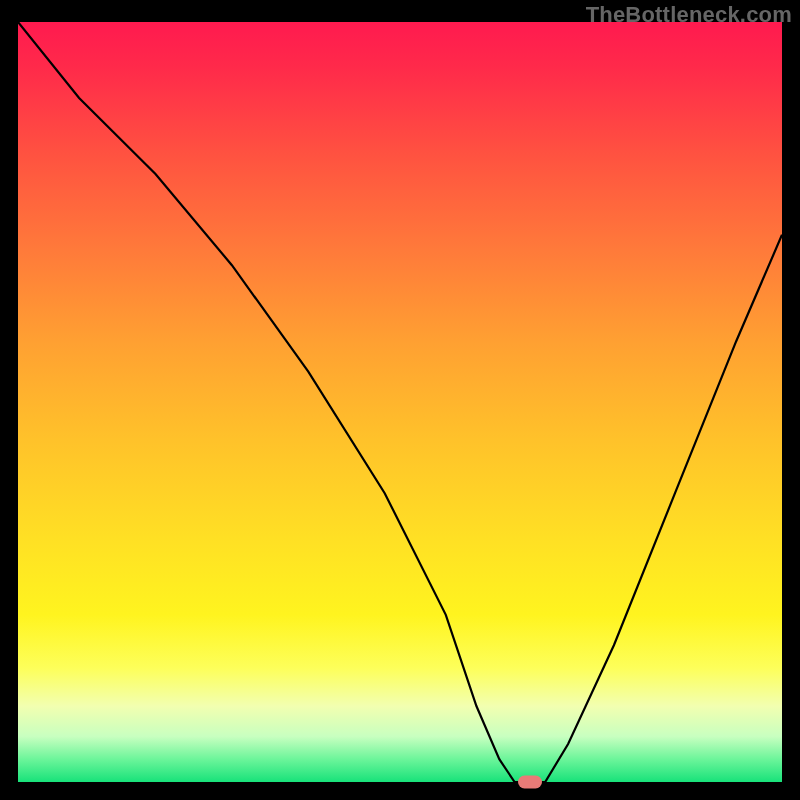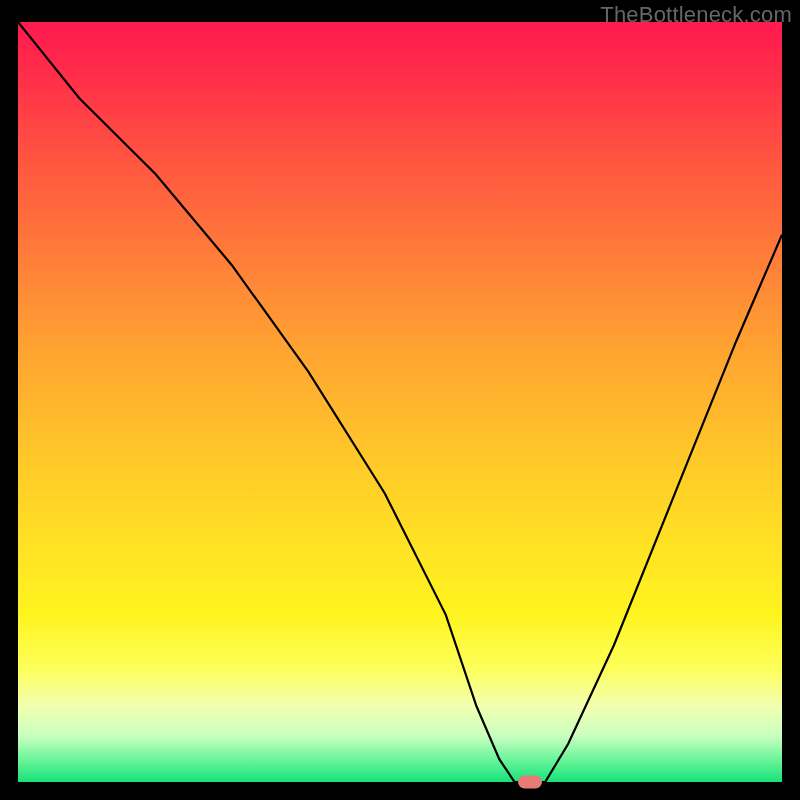--- a/index.html
+++ b/index.html
@@ -15,21 +15,21 @@
     width: 800px;
     height: 800px;
     background: #000;
   }
   .watermark {
     position: absolute;
     top: 2px;
     right: 8px;
     color: #666;
     font-size: 22px;
-    font-weight: normal;
+    font-weight: bold;
     letter-spacing: 0.2px;
     z-index: 10;
   }
   .plot {
     position: absolute;
     left: 18px;
     top: 22px;
     width: 764px;
     height: 760px;
   }

